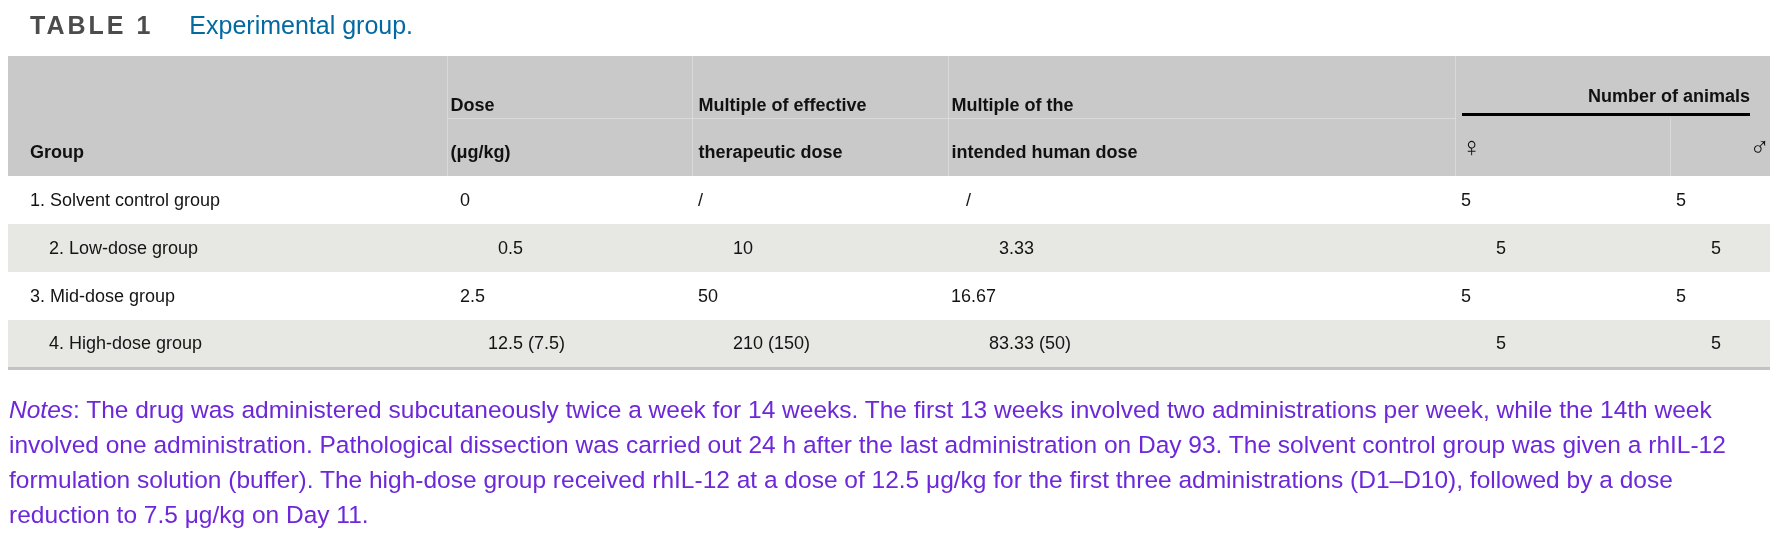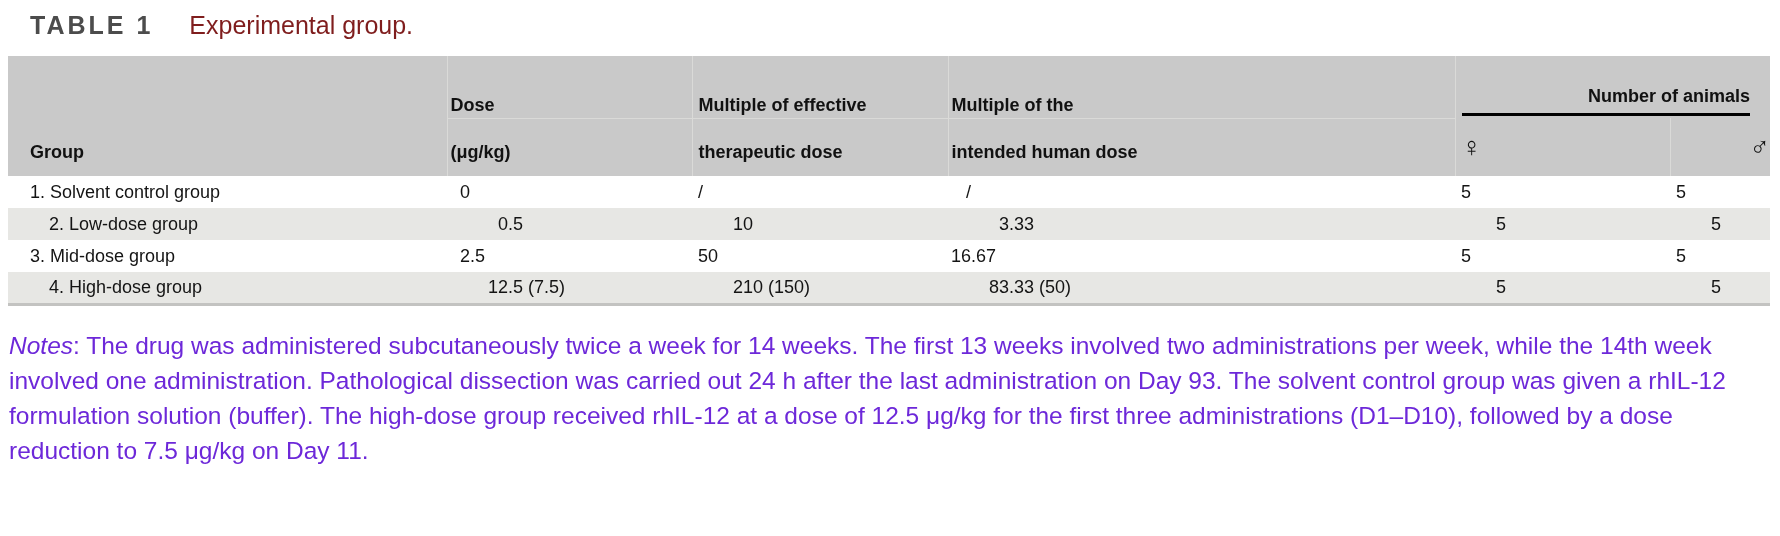--- a/index.html
+++ b/index.html
@@ -2,30 +2,30 @@
 <html style="--header-bg: #c9c9c9; --stripe-bg: #e7e7e4; --title-color: #4c4c4c; --bottom-border: #c3c3c1; --rule: #000000;"><head>
 <meta charset="utf-8">
 <style>
   html,body{margin:0;padding:0;background:#ffffff;width:1780px;height:536px;overflow:hidden;}
   body{font-family:"Liberation Sans","DejaVu Sans",sans-serif;color:#141414;}
   .page{position:relative;width:1780px;height:536px;}
 
   
   .caption{padding:9px 0 0 30px;font-size:25px;line-height:33px;white-space:nowrap;}
   .cap-label{font-weight:700;letter-spacing:3px;color:var(--title-color,#4c4c4c);}
-  .cap-text{margin-left:36px;color:#7f1d1d;}
+  .cap-text{margin-left:36px;color:#0369a1;}
 
   
   table{border-collapse:collapse;table-layout:fixed;margin:14px 0 0 8px;width:1762px;
         border-bottom:3px solid var(--bottom-border,#c3c3c1);}
   th,td{font-size:18px;padding:0;}
   thead th{background:var(--header-bg,#c9c9c9);font-weight:700;text-align:left;vertical-align:bottom;color:#111;}
   tr.hrow-a{height:62px;}
   tr.hrow-b{height:58px;}
-  tbody tr{height:32px;}
+  tbody tr{height:48px;}
   tbody td{vertical-align:middle;background:#ffffff;}
   tbody tr.stripe td{background:var(--stripe-bg,#e7e7e4);padding-left:41px;}
 
   
   .c-group{padding-left:22px;}
   .c-dose{padding-left:3px;}
   .c-eff{padding-left:6px;}
   .c-hum{padding-left:3px;}
   .c-female{padding-left:6px;}
   .c-male{padding-left:6px;}

